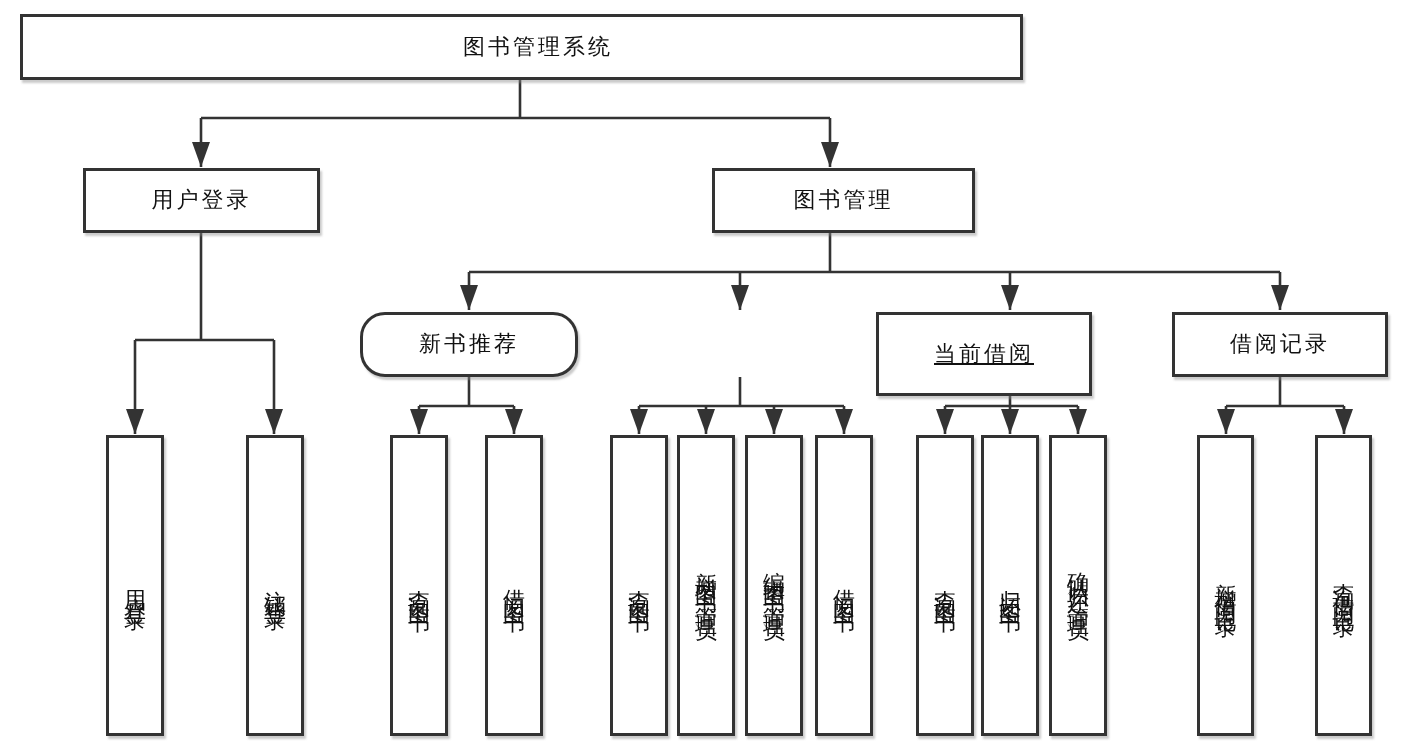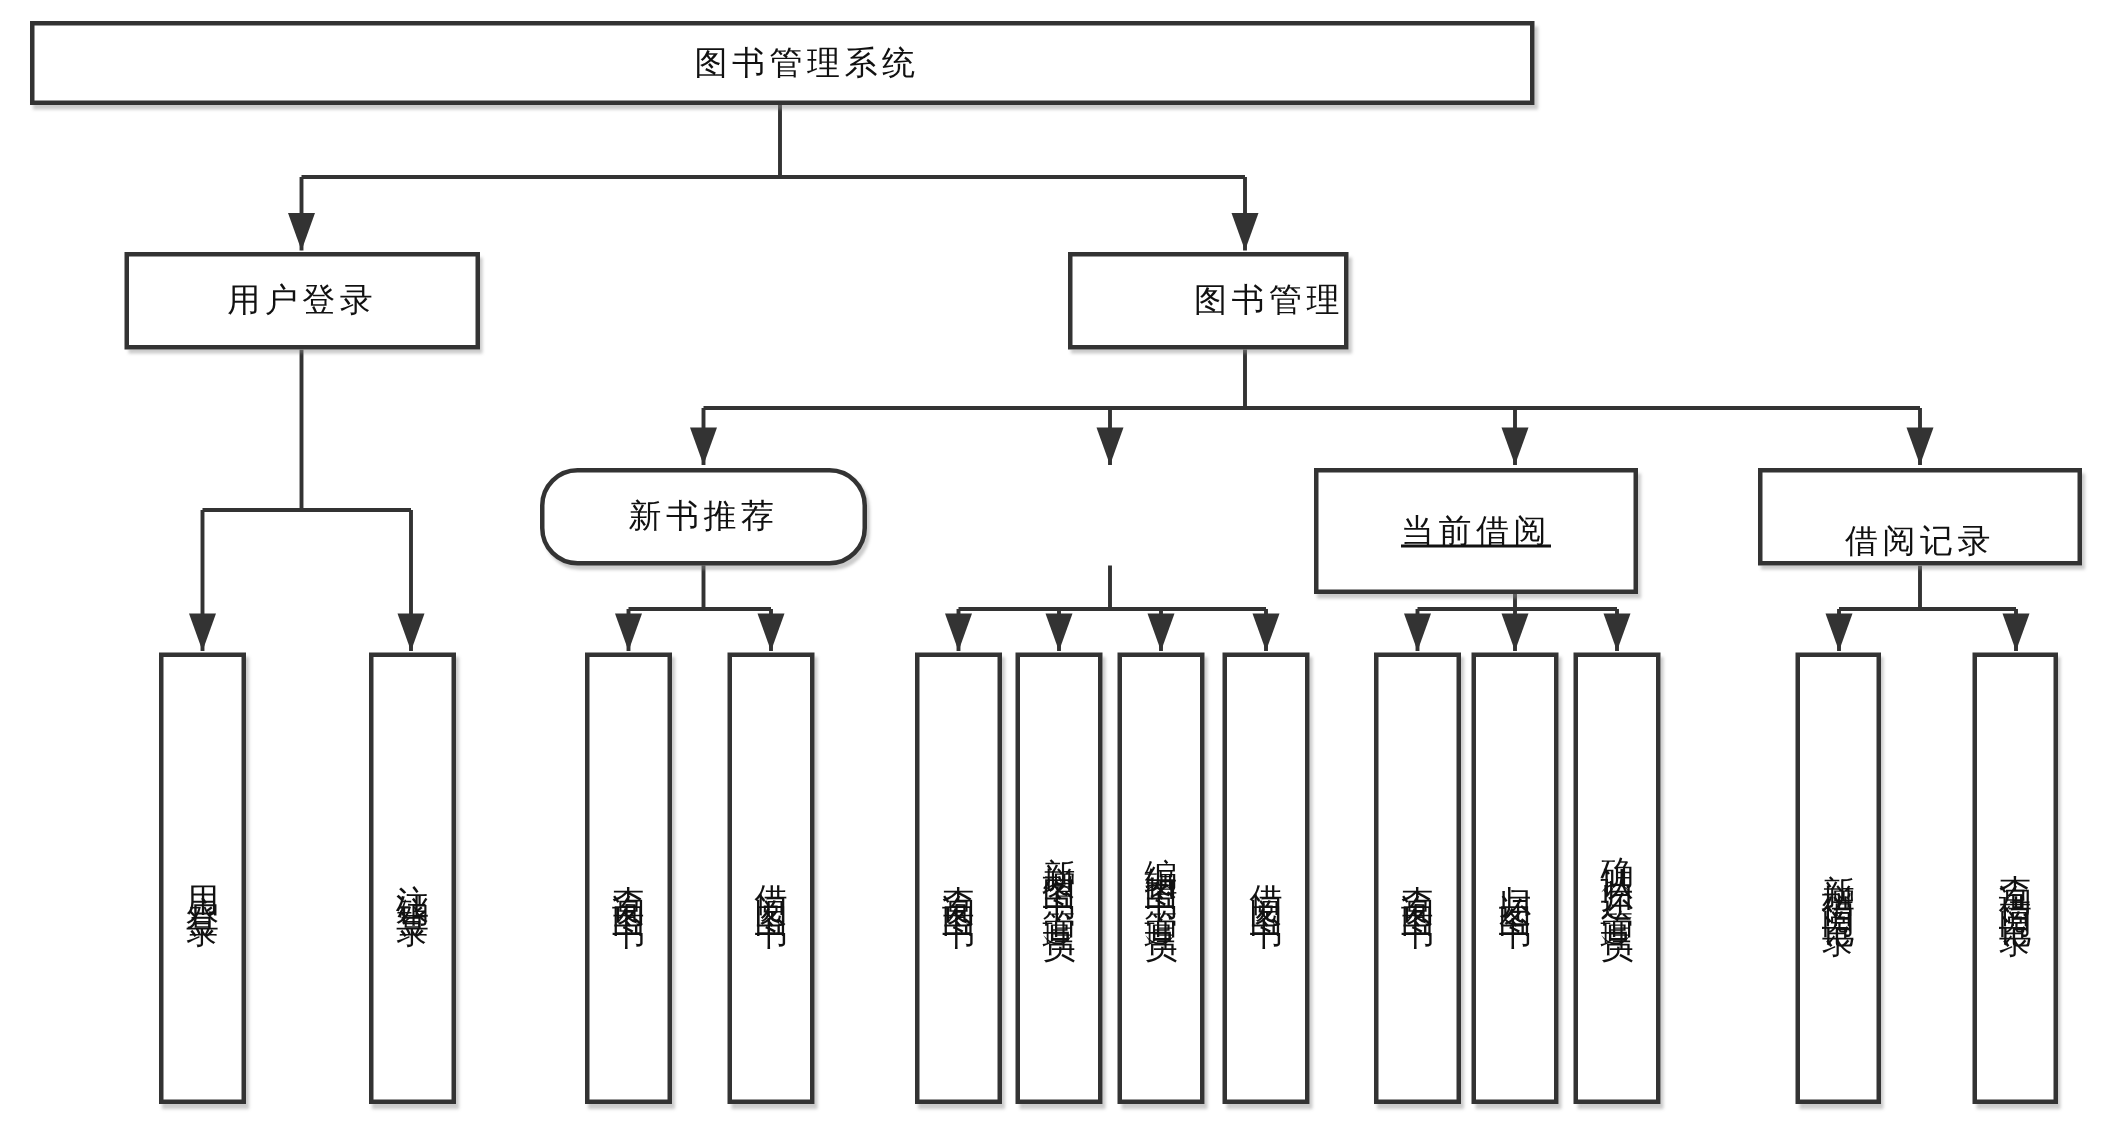--- a/index.html
+++ b/index.html
@@ -65,38 +65,38 @@
       <line x1="945" y1="406" x2="945" y2="434" marker-end="url(#arrow)"></line>
       <line x1="1010" y1="406" x2="1010" y2="434" marker-end="url(#arrow)"></line>
       <line x1="1078" y1="406" x2="1078" y2="434" marker-end="url(#arrow)"></line>
 
       <path d="M1280 377 V406 M1226 406 H1344"></path>
       <line x1="1226" y1="406" x2="1226" y2="434" marker-end="url(#arrow)"></line>
       <line x1="1344" y1="406" x2="1344" y2="434" marker-end="url(#arrow)"></line>
     </g>
   </svg>
 
-  <div class="box" style="left:20px; top:14px; width:1003px; height:56px;padding-left:33px;">
+  <div class="box" style="left:20px; top:14px; width:1003px; height:66px;padding-left:33px;">
     <span>图书管理系统</span>
   </div>
 
   <div class="box" style="left:83px; top:168px; width:237px; height:65px;">
     <span>用户登录</span>
   </div>
-  <div class="box" style="left:712px; top:168px; width:187px; height:65px;justify-content:flex-end;">
+  <div class="box" style="left:712px; top:168px; width:263px; height:65px;">
     <span>图书管理</span>
   </div>
 
   <div class="box" style="left:360px; top:312px; width:218px; height:65px;border-radius:25px;">
     <span>新书推荐</span>
   </div>
   <div class="box" style="left:876px; top:312px; width:216px; height:84px;text-decoration:underline;">
     <span>当前借阅</span>
   </div>
-  <div class="box" style="left:1172px; top:312px; width:216px; height:65px;align-items:flex-end;">
+  <div class="box" style="left:1172px; top:312px; width:216px; height:65px;">
     <span>借阅记录</span>
   </div>
 
   <div class="box vbox" style="left:106px; top:435px; width:58px; height:301px;">
     <span class="vtext">用户登录</span>
   </div>
   <div class="box vbox" style="left:246px; top:435px; width:58px; height:301px;">
     <span class="vtext">注销登录</span>
   </div>
 

